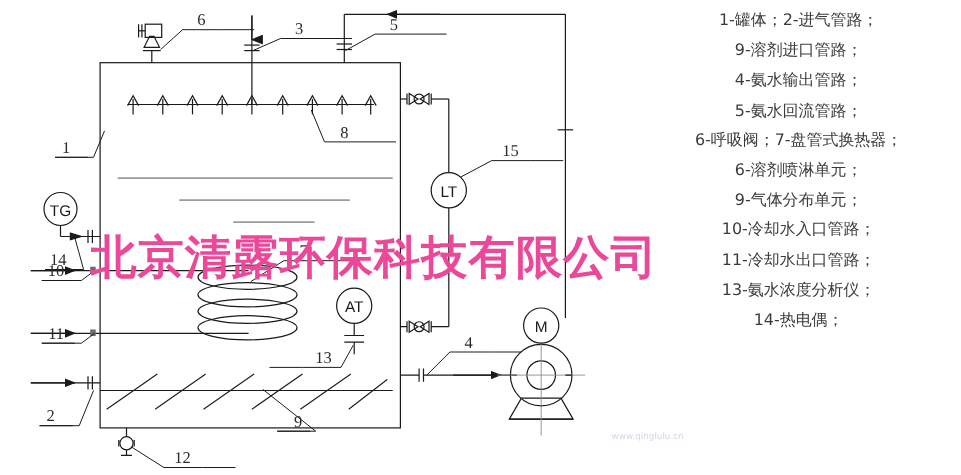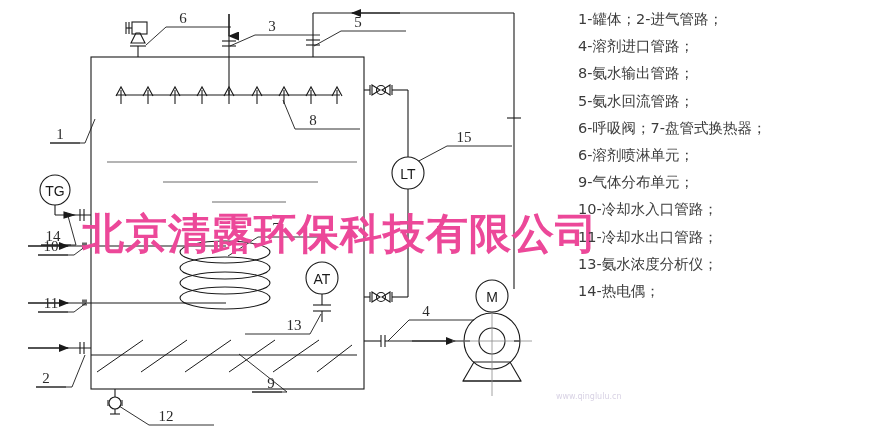--- a/index.html
+++ b/index.html
@@ -24,20 +24,21 @@
     left: 0;
     top: 0;
   }
   
   #legend {
     position: absolute;
     left: 578px;
     top: 6px;
     width: 296px;
     z-index: 5;
+    text-align: center;
   }
   .legend-line {
     font-family: "DejaVu Sans", "Liberation Sans", sans-serif;
     font-size: 14.5px;
     color: #3b3b3b;
     line-height: 27.2px;
     white-space: nowrap;
     letter-spacing: 0px;
   }
   
@@ -369,22 +370,22 @@
       <text x="51" y="308" text-anchor="middle">11</text>
       <text x="166" y="421" text-anchor="middle">12</text>
       <text x="294" y="330" text-anchor="middle">13</text>
       <text x="53" y="241" text-anchor="middle">14</text>
       <text x="464" y="142" text-anchor="middle">15</text>
     </g>
   </svg>
 
   <div id="legend">
     <div class="legend-line">1-罐体；2-进气管路；</div>
-    <div class="legend-line">4-溶剂进口管路；</div>
-    <div class="legend-line">8-氨水输出管路；</div>
+    <div class="legend-line">9-溶剂进口管路；</div>
+    <div class="legend-line">4-氨水输出管路；</div>
     <div class="legend-line">5-氨水回流管路；</div>
     <div class="legend-line">6-呼吸阀；7-盘管式换热器；</div>
     <div class="legend-line">6-溶剂喷淋单元；</div>
     <div class="legend-line">9-气体分布单元；</div>
     <div class="legend-line">10-冷却水入口管路；</div>
     <div class="legend-line">11-冷却水出口管路；</div>
     <div class="legend-line">13-氨水浓度分析仪；</div>
     <div class="legend-line">14-热电偶；</div>
   </div>
 

